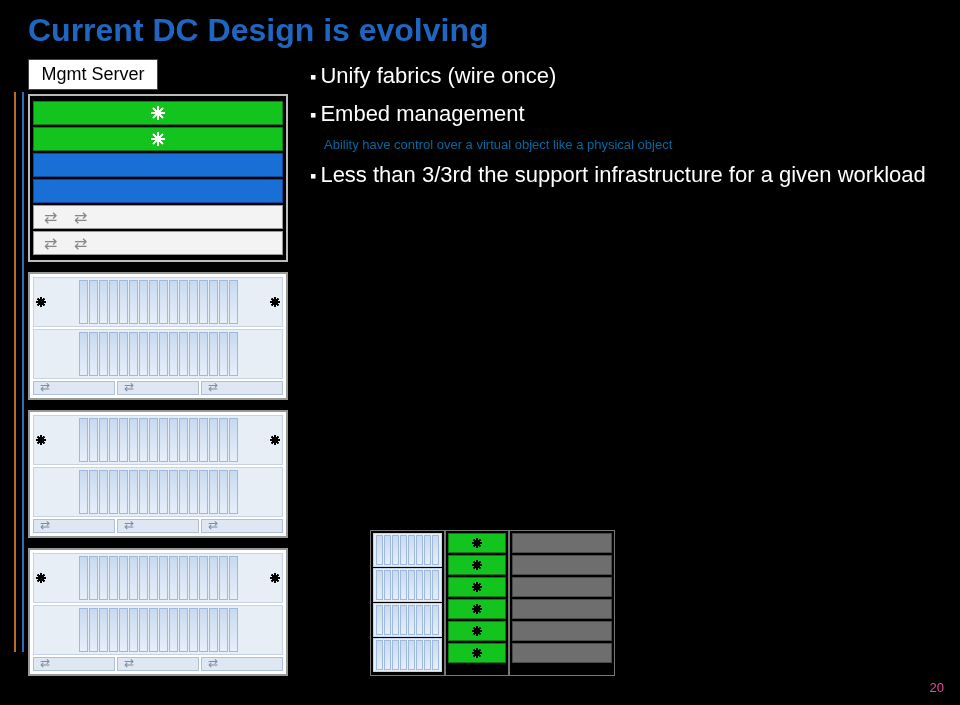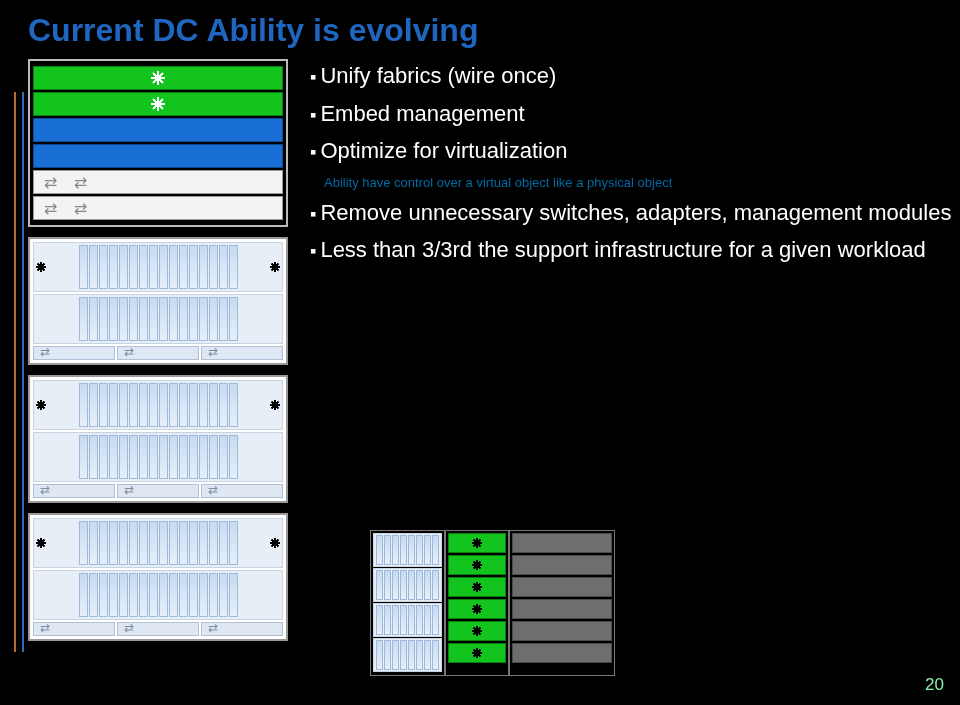--- a/index.html
+++ b/index.html
@@ -209,46 +209,47 @@
     width: 100px; height: 20px;
     background: #6e6e6e; border: 1px solid #4a4a4a;
     margin-bottom: 2px;
   }
   .grey-stack .g:last-child { margin-bottom: 0; }
 
   .page-num {
     position: absolute;
     right: 16px;
     bottom: 10px;
-    font-size: 17px;
-    color: #86efac;
+    font-size: 13px;
+    color: #ec4899;
   }
 
   
   .cable-rail {
     position: absolute;
     left: 14px;
     top: 92px;
     width: 10px;
     height: 560px;
     border-left: 2px solid #b86b2c;
     border-right: 2px solid #2c6fb8;
   }
 </style>
 </head>
 <body>
 
 <div class="cable-rail"></div>
 
-<div class="title">Current DC Ability is evolving</div>
+<div class="title">Current DC Design is evolving</div>
 
 <div class="content">
 
   <div class="left-col">
 
+    <div class="mgmt-label">Mgmt Server</div>
 
     <div class="top-stack">
       <div class="switch">
           <span class="gear"></span>
         </div>
       <div class="switch">
           <span class="gear"></span>
         </div>
       <div class="switch blue"></div>
       <div class="switch blue"></div>
@@ -392,23 +393,21 @@
           <div class="sw"></div>
           <div class="sw"></div>
       </div>
     </div>
 
   </div>
 
   <div class="right-col">
     <div class="bullet-main">Unify fabrics (wire once)</div>
     <div class="bullet-main">Embed management</div>
-    <div class="bullet-main">Optimize for virtualization</div>
     <div class="sub">Ability have control over a virtual object like a physical object</div>
-    <div class="bullet-main">Remove unnecessary  switches, adapters, management modules</div>
     <div class="bullet-main">Less than 3/3rd the support infrastructure for a given workload</div>
   </div>
 
 </div>
 
 <div class="bottom-group">
   <div class="mini-servers">
     <div class="mini-row">
       <div class="mblade"></div>
         <div class="mblade"></div>

